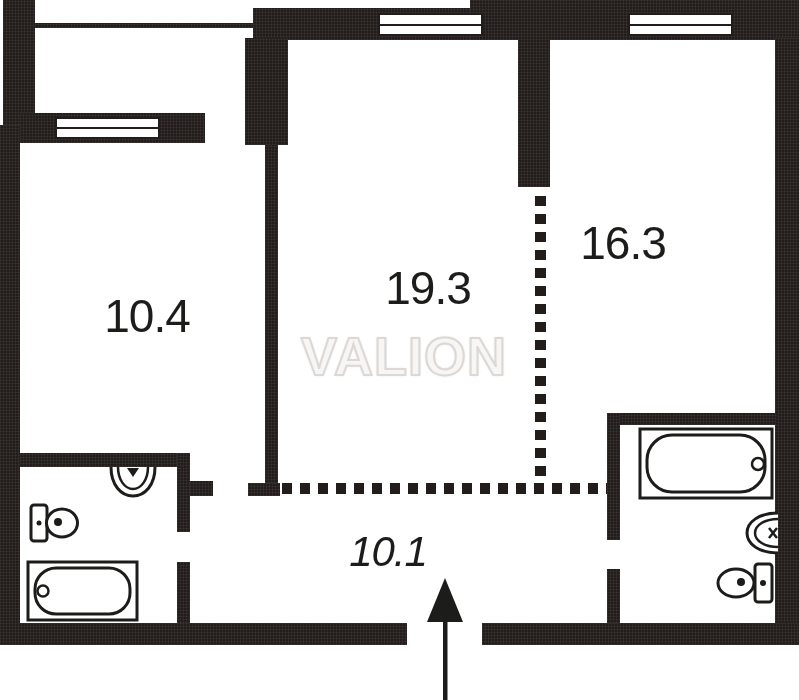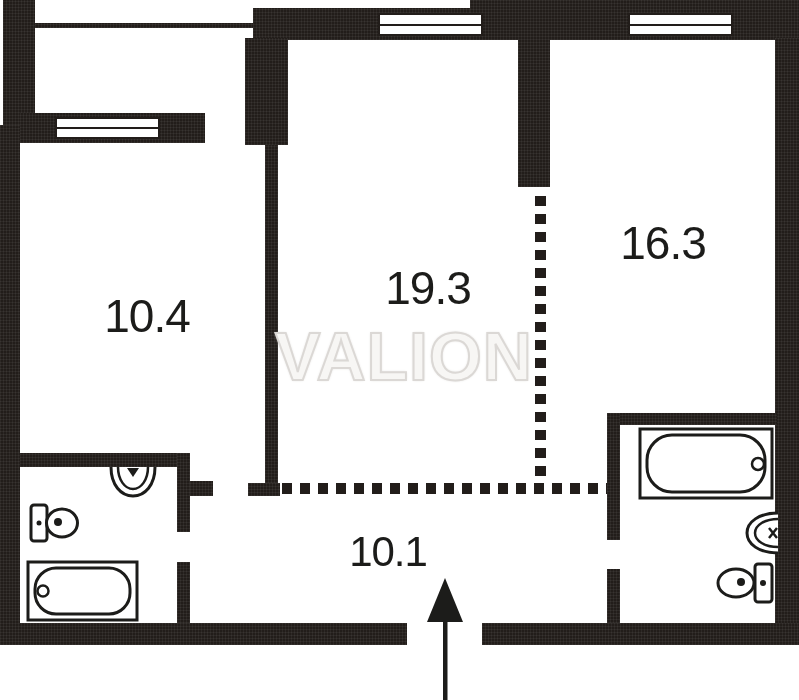--- a/index.html
+++ b/index.html
@@ -16,24 +16,24 @@
   .window{position:absolute;background:#fff;border:2px solid #221d1a;box-sizing:border-box;}
   .window .mid{position:absolute;left:0;right:0;top:50%;height:2px;margin-top:-1px;background:#221d1a;}
   .dash-h{position:absolute;background:repeating-linear-gradient(90deg,#221d1a 0 10px,transparent 10px 18px);}
   .dash-v{position:absolute;background:repeating-linear-gradient(180deg,#221d1a 0 10px,transparent 10px 18px);}
   .fixture{position:absolute;}
   .fixture svg{display:block;}
   .room-label{
     position:absolute;transform:translate(-50%,-50%);
     font-size:46px;letter-spacing:-1px;color:#1c1c1a;white-space:nowrap;
   }
-  .hall-label{font-size:42px;}
+  .hall-label{font-size:42px;font-style:italic;}
   .watermark{
     position:absolute;left:404px;top:356px;transform:translate(-50%,-50%);
-    font-size:68px;font-weight:bold;letter-spacing:1px;white-space:nowrap;
+    font-size:54px;font-weight:bold;letter-spacing:1px;white-space:nowrap;
     color:#f7f6f4;-webkit-text-stroke:2px #dbd8d5;text-shadow:0 0 3px #d2cfcc;
   }
   .arrow{position:absolute;}
 </style>
 </head>
 <body>
 
 <div class="plan">
 
   <div class="wall" style="left:3px;top:0;width:32px;height:143px"></div>
@@ -118,18 +118,18 @@
 
   <div class="arrow" style="left:425px;top:578px">
     <svg width="40" height="122" viewBox="0 0 40 122">
       <polygon points="20,0 2,44 38,44" fill="#1c1c1a"></polygon>
       <rect x="18" y="44" width="4.5" height="78" fill="#1c1c1a"></rect>
     </svg>
   </div>
 
   <div class="room-label" style="left:147px;top:316px">10.4</div>
   <div class="room-label" style="left:428px;top:288px">19.3</div>
-  <div class="room-label" style="left:663px;top:243px">16.3</div>
+  <div class="room-label" style="left:623px;top:243px">16.3</div>
   <div class="room-label hall-label" style="left:388px;top:552px">10.1</div>
 
   <div class="watermark">VALION</div>
 
 </div>
 
 </body></html>

